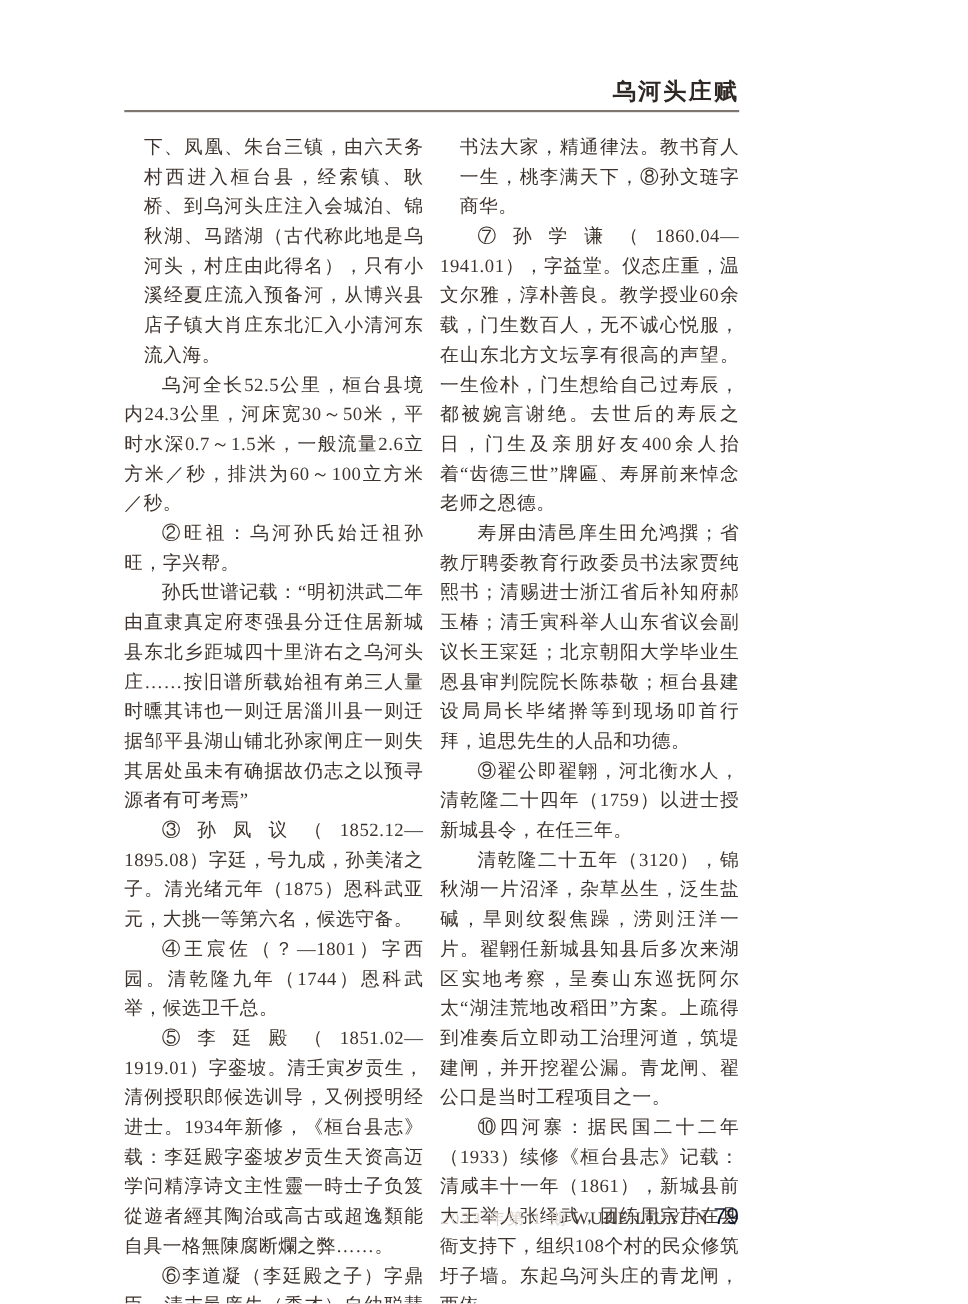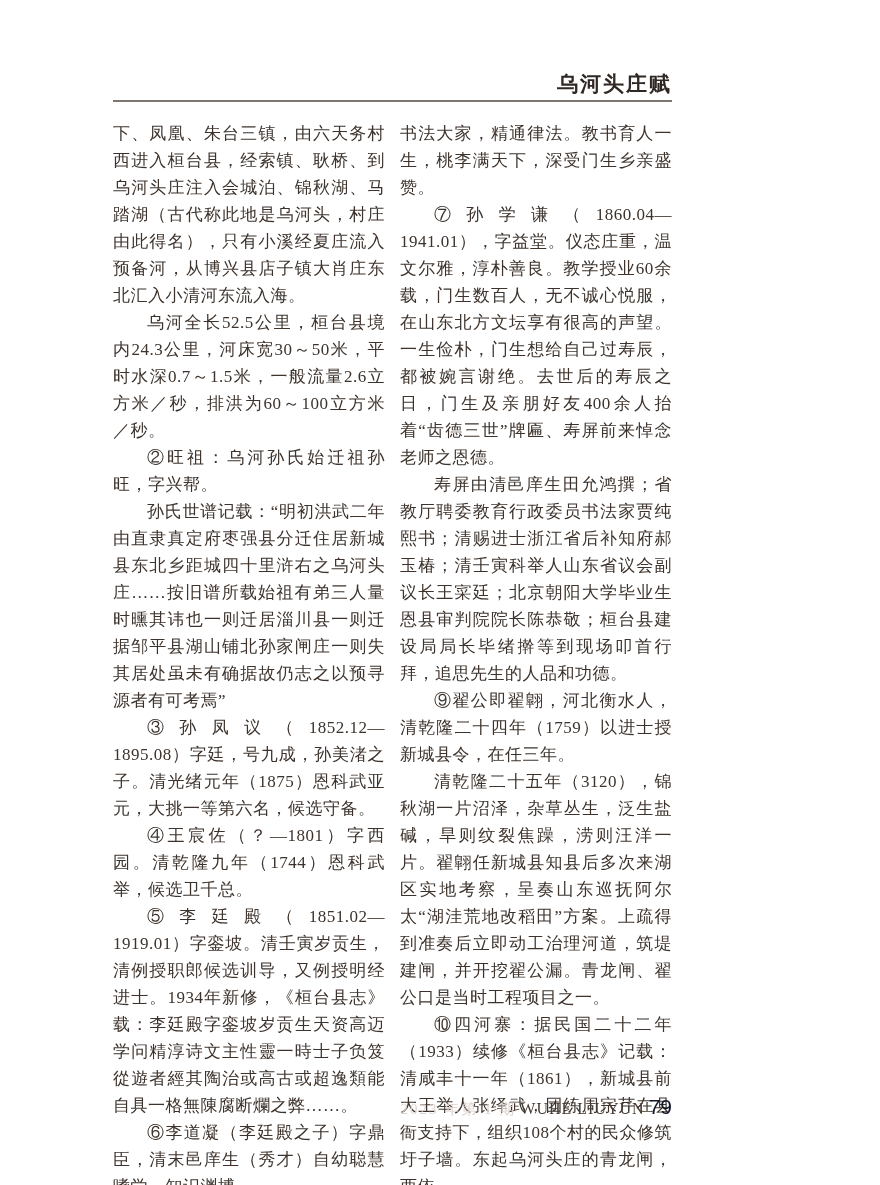--- a/index.html
+++ b/index.html
@@ -44,20 +44,21 @@
     text-align:justify;
     text-justify:inter-character;
     letter-spacing:0.5px;
   }
   .column p{
     margin:0;
     text-indent:2em;
   }
   .column p.no-indent{
     text-indent:0;
+    margin-left:18px;
   }
   .footer{
     position:absolute;
     right:84px;bottom:66px;
     display:flex;
     align-items:baseline;
     gap:4px;
     font-family:"Liberation Serif","DejaVu Serif",serif;
   }
   .footer-issue{
@@ -93,21 +94,21 @@
       <p>乌河全长52.5公里，桓台县境内24.3公里，河床宽30～50米，平时水深0.7～1.5米，一般流量2.6立方米／秒，排洪为60～100立方米／秒。</p>
       <p>②旺祖：乌河孙氏始迁祖孙旺，字兴帮。</p>
       <p>孙氏世谱记载：“明初洪武二年由直隶真定府枣强县分迁住居新城县东北乡距城四十里浒右之乌河头庄……按旧谱所载始祖有弟三人量时曛其讳也一则迁居淄川县一则迁据邹平县湖山铺北孙家闸庄一则失其居处虽未有确据故仍志之以预寻源者有可考焉”</p>
       <p>③孙凤议（1852.12—1895.08）字廷，号九成，孙美渚之子。清光绪元年（1875）恩科武亚元，大挑一等第六名，候选守备。</p>
       <p>④王宸佐（？—1801）字西园。清乾隆九年（1744）恩科武举，候选卫千总。</p>
       <p>⑤李廷殿（1851.02—1919.01）字銮坡。清壬寅岁贡生，清例授职郎候选训导，又例授明经进士。1934年新修，《桓台县志》载：李廷殿字銮坡岁贡生天资高迈学问精淳诗文主性靈一時士子负笈從遊者經其陶治或高古或超逸類能自具一格無陳腐断爛之弊……。</p>
       <p>⑥李道凝（李廷殿之子）字鼎臣，清末邑庠生（秀才）自幼聪慧嗜学，知识渊博，</p>
     </div>
 
     <div class="column">
-      <p class="no-indent">书法大家，精通律法。教书育人一生，桃李满天下，深受门生乡亲盛赞。</p>
+      <p class="no-indent">书法大家，精通律法。教书育人一生，桃李满天下，⑧孙文琏字商华。</p>
       <p>⑦孙学谦（1860.04—1941.01），字益堂。仪态庄重，温文尔雅，淳朴善良。教学授业60余载，门生数百人，无不诚心悦服，在山东北方文坛享有很高的声望。一生俭朴，门生想给自己过寿辰，都被婉言谢绝。去世后的寿辰之日，门生及亲朋好友400余人抬着“齿德三世”牌匾、寿屏前来悼念老师之恩德。</p>
       <p>寿屏由清邑庠生田允鸿撰；省教厅聘委教育行政委员书法家贾纯熙书；清赐进士浙江省后补知府郝玉椿；清壬寅科举人山东省议会副议长王寀廷；北京朝阳大学毕业生恩县审判院院长陈恭敬；桓台县建设局局长毕绪擀等到现场叩首行拜，追思先生的人品和功德。</p>
       <p>⑨翟公即翟翺，河北衡水人，清乾隆二十四年（1759）以进士授新城县令，在任三年。</p>
       <p>清乾隆二十五年（3120），锦秋湖一片沼泽，杂草丛生，泛生盐碱，旱则纹裂焦躁，涝则汪洋一片。翟翺任新城县知县后多次来湖区实地考察，呈奏山东巡抚阿尔太“湖洼荒地改稻田”方案。上疏得到准奏后立即动工治理河道，筑堤建闸，并开挖翟公漏。青龙闸、翟公口是当时工程项目之一。</p>
       <p>⑩四河寨：据民国二十二年（1933）续修《桓台县志》记载：清咸丰十一年（1861），新城县前大王举人张绎武，团练周宗芹在县衙支持下，组织108个村的民众修筑圩子墙。东起乌河头庄的青龙闸，西依</p>
     </div>
 
   </div>
 
   <div class="footer">

